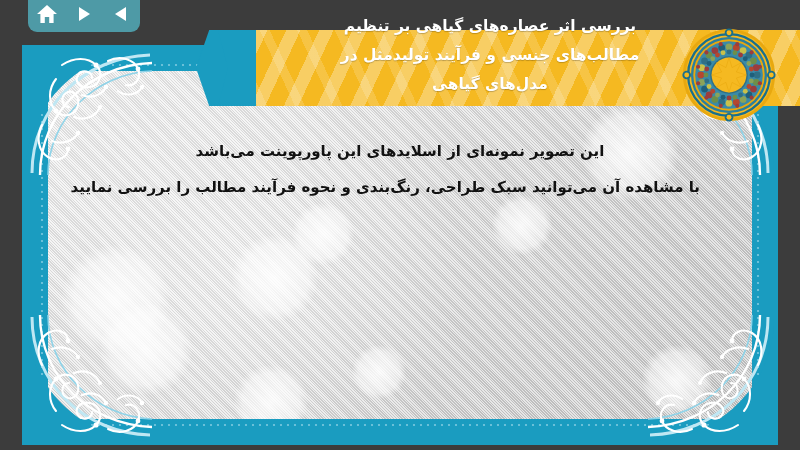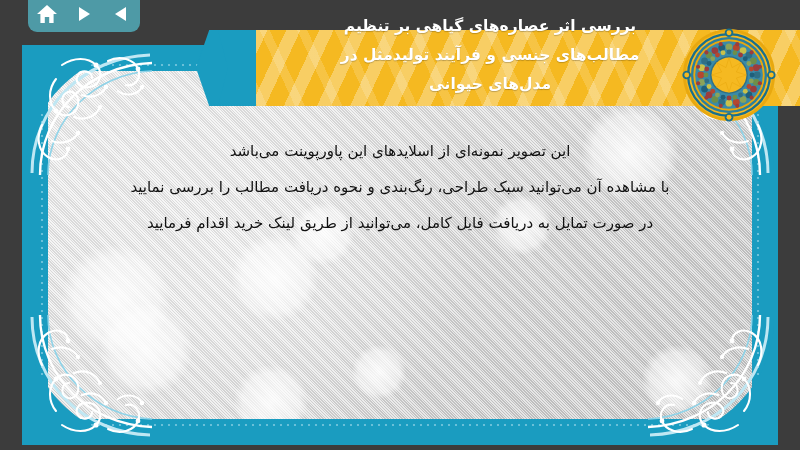--- a/index.html
+++ b/index.html
@@ -82,21 +82,21 @@
     z-index:3;white-space:nowrap;
   }
   #title-text div{overflow:hidden;}
 
   .medallion{position:absolute;right:24px;top:12px;width:94px;height:94px;z-index:6;}
 
   
   #body-copy{
     position:absolute;right:78px;top:88px;width:600px;
     direction:rtl;text-align:center;color:#111;
-    font-size:15px;line-height:36px;z-index:9;
+    font-size:15px;line-height:36px;z-index:9;font-weight:bold;
   }
   #body-copy p{margin:0;white-space:nowrap;}
 </style>
 </head>
 <body>
 
 <div id="stage">
 
   <div id="slide">
 
@@ -550,34 +550,33 @@
           <circle cx="46" cy="104" r="2.4"></circle>
         <circle cx="84" cy="42" r="2.2"></circle>
           <circle cx="120" cy="42" r="2.2"></circle>
         <circle cx="56" cy="88" r="2.2"></circle>
           <circle cx="78" cy="62" r="2"></circle>
       </g>
     </svg>
 
     <div id="body-copy">
       <p>این تصویر نمونه‌ای از اسلایدهای این پاورپوینت می‌باشد</p>
-      <p>با مشاهده آن می‌توانید سبک طراحی، رنگ‌بندی و نحوه دریافت مطالب را بررسی نمایید</p>
-      <p>در صورت تمایل به دریافت فایل کامل، می‌توانید از طریق لینک خرید اقدام فرمایید</p>
+      <p>با مشاهده آن می‌توانید سبک طراحی، رنگ‌بندی و نحوه فرآیند مطالب را بررسی نمایید</p>
     </div>
   </div>
 
   <div id="banner">
     <div class="band-yellow"></div>
     <div class="band-arrow"></div>
     <div class="band-arrow-notch"></div>
 
     <div id="title-text">
       <div>بررسی اثر عصاره‌های گیاهی بر تنظیم</div>
       <div>مطالب‌های جنسی و فرآیند تولیدمثل در</div>
-      <div>مدل‌های حیوانی</div>
+      <div>مدل‌های گیاهی</div>
     </div>
 
     <svg class="medallion" viewBox="0 0 100 100">
       <circle cx="50" cy="50" r="49" fill="#e8a80f"></circle>
       <circle cx="50" cy="50" r="46" fill="#f5b921"></circle>
       <circle cx="50" cy="50" r="43.5" fill="none" stroke="#1a6f8c" stroke-width="2.4"></circle>
       <circle cx="50" cy="50" r="40.5" fill="#2b7f9e"></circle>
       <circle cx="50" cy="50" r="38" fill="#e8a80f"></circle>
       <circle cx="50" cy="50" r="36" fill="#3a8aa8"></circle>
       <g>

